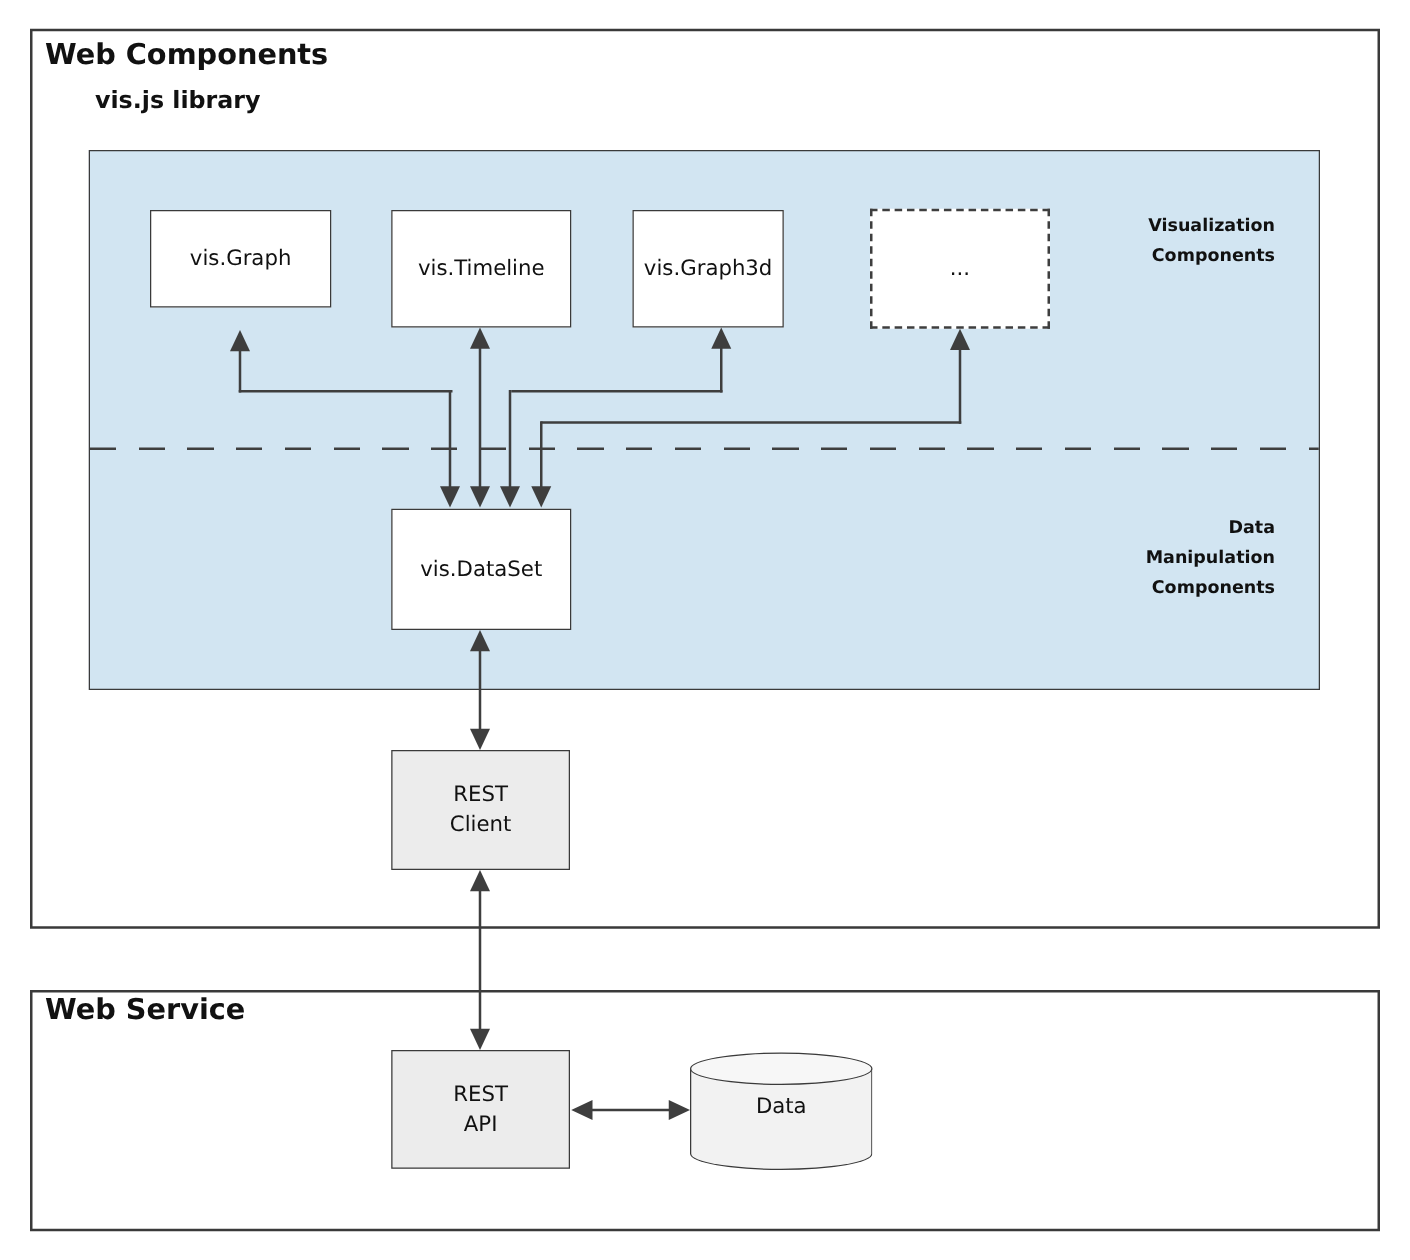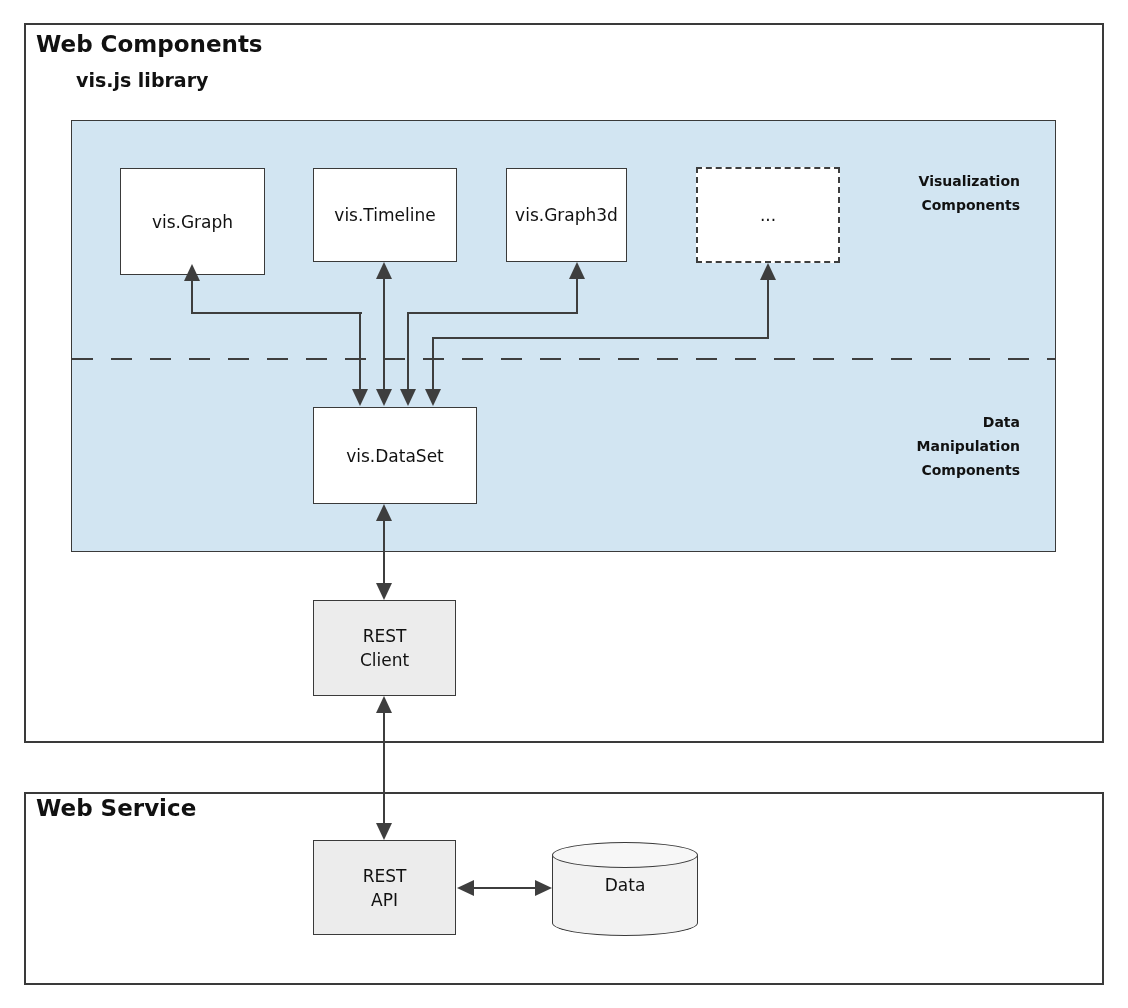--- a/index.html
+++ b/index.html
@@ -63,21 +63,21 @@
   <div class="abs frame" style="left:24px;top:792px;width:1080px;height:193px;"></div>
 
   <div class="abs title" style="left:36px;top:31px;">Web Components</div>
   <div class="abs title" style="left:36px;top:795px;">Web Service</div>
 
   <div class="abs subtitle" style="left:76px;top:69px;">vis.js library</div>
   <div class="abs region" style="left:71px;top:120px;width:985px;height:432px;"></div>
 
   <div class="abs sep-dashed" style="left:72px;top:358px;width:983px;"></div>
 
-  <div class="abs node" style="left:120px;top:168px;width:145px;height:107px;">
+  <div class="abs node" style="left:120px;top:168px;width:145px;height:78px;">
     <span>vis.Graph</span>
   </div>
   <div class="abs node" style="left:313px;top:168px;width:144px;height:94px;">
     <span>vis.Timeline</span>
   </div>
   <div class="abs node" style="left:506px;top:168px;width:121px;height:94px;">
     <span>vis.Graph3d</span>
   </div>
   <div class="abs node dashed" style="left:696px;top:167px;width:144px;height:96px;background:#fff;">
     <span>...</span>
@@ -86,21 +86,21 @@
   <div class="abs side-label" style="left:760px;top:169px;width:260px;">
     <span style="display:block">Visualization</span>
     <span style="display:block">Components</span>
   </div>
   <div class="abs side-label" style="left:760px;top:410px;width:260px;">
     <span style="display:block">Data</span>
     <span style="display:block">Manipulation</span>
     <span style="display:block">Components</span>
   </div>
 
-  <div class="abs node" style="left:313px;top:407px;width:164px;height:97px;">
+  <div class="abs node" style="left:313px;top:407px;width:144px;height:97px;">
     <span>vis.DataSet</span>
   </div>
 
   <div class="abs node gray" style="left:313px;top:600px;width:143px;height:96px;">
     <span>REST</span>
     <span>Client</span>
   </div>
 
   <div class="abs node gray" style="left:313px;top:840px;width:143px;height:95px;">
     <span>REST</span>

